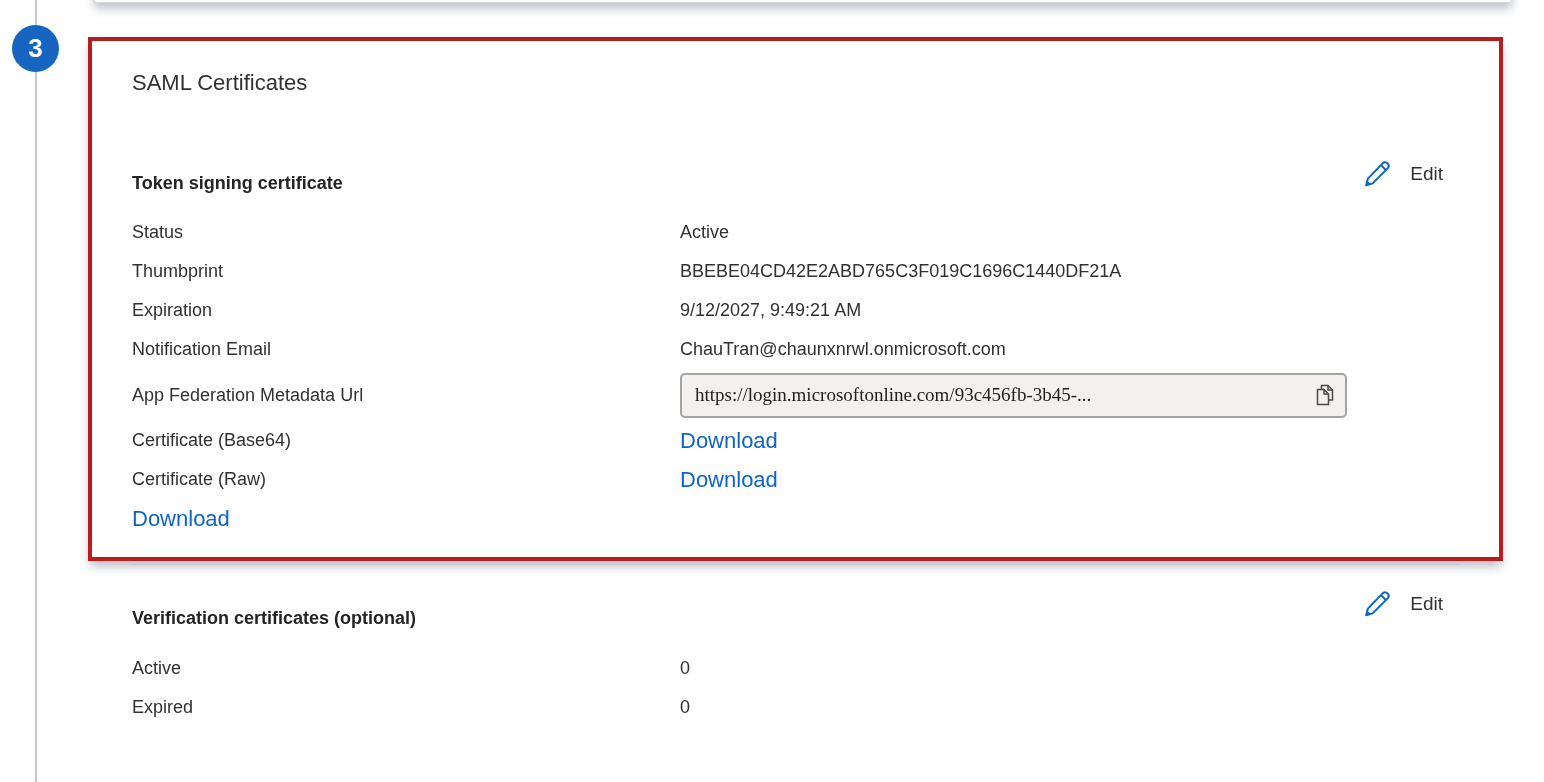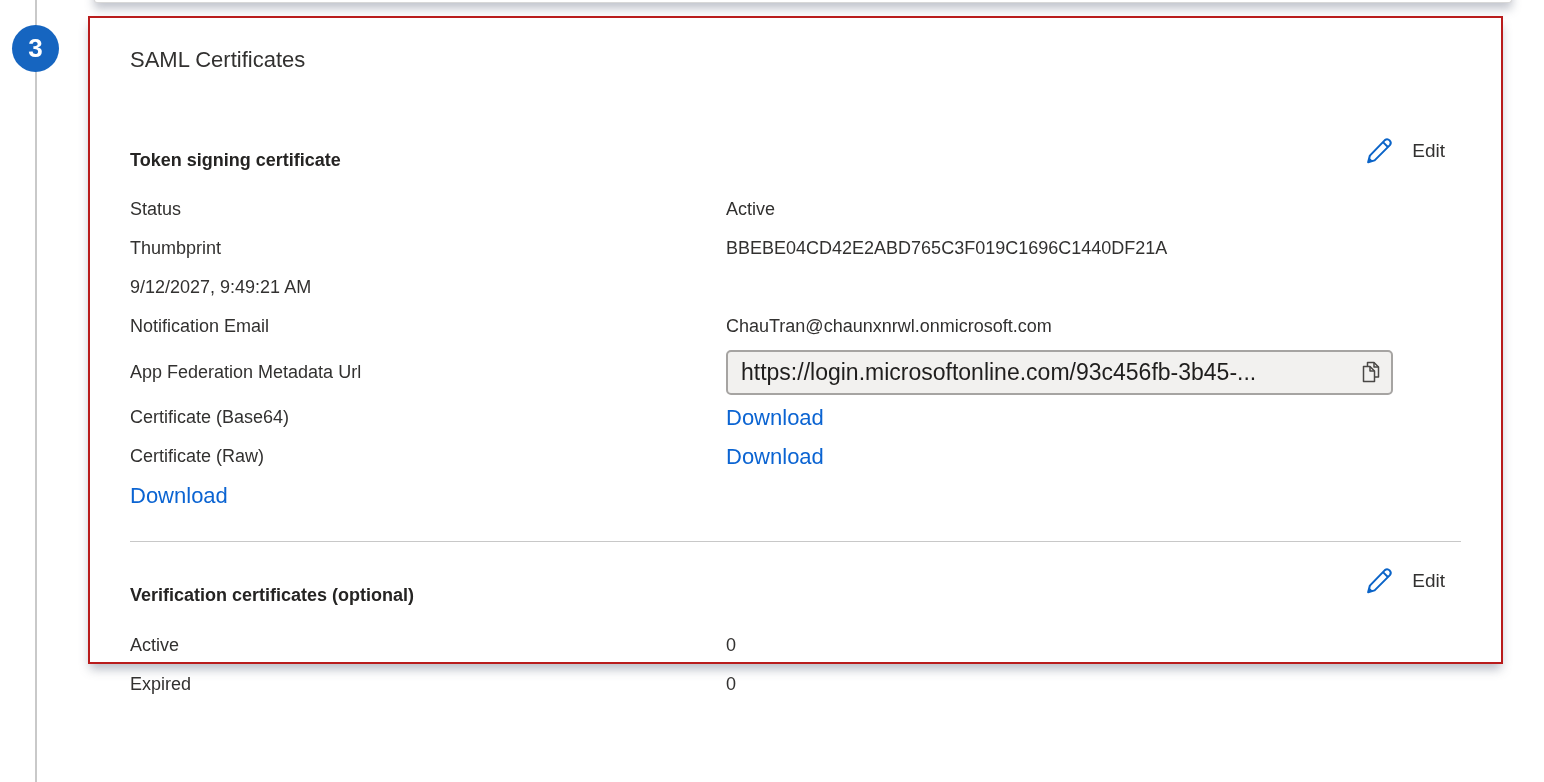--- a/index.html
+++ b/index.html
@@ -15,45 +15,45 @@
     font-size:26px;font-weight:700;z-index:3;
   }
   
   .prev-card{
     position:absolute;left:94px;top:-17px;width:1416px;height:19px;background:#ffffff;
     border:1px solid #d8d8d8;border-top:none;border-radius:0 0 3px 3px;
     box-shadow:0 6px 10px rgba(96,105,125,.38);
   }
   
   .card{
-    position:absolute;left:88px;top:16px;width:1415px;height:648px;background:#ffffff;
-    border:2px solid #b91c1c;box-sizing:border-box;
+    position:absolute;left:88px;top:37px;width:1415px;height:524px;background:#ffffff;
+    border:4px solid #b91c1c;box-sizing:border-box;
     box-shadow:0 7px 10px -2px rgba(96,105,125,.45);
     padding:0 40px;
   }
   .card-title{font-size:22px;line-height:30px;margin-top:27px;color:#323130;font-weight:400;}
   .sec-head{font-size:18px;font-weight:700;line-height:24px;color:#252423;}
   .sec1-head{margin-top:73px;}
   .sec2-head{margin-top:38px;line-height:30px;}
   .rows{margin-top:18px;}
   .rows2{margin-top:16px;}
-  .row{display:flex;align-items:center;height:39px;font-size:18px;gap:48px;}
+  .row{display:flex;align-items:center;height:39px;font-size:18px;}
   .row .lbl{width:548px;flex:none;color:#323130;}
   .row .val{color:#323130;white-space:nowrap;}
   .row-url{height:52px;}
   .link{color:#0b64d2;cursor:pointer;text-decoration:none;font-size:22px;}
   .divider{height:1px;background:#c8c8c8;margin-top:26px;}
   
   .urlbox{
     width:667px;height:45px;box-sizing:border-box;background:#f2f1ef;
     border:2px solid #a6a4a2;border-radius:5px;display:flex;align-items:center;
     overflow:hidden;cursor:pointer;
   }
   .urlbox .urltext{
-    flex:1;padding-left:13px;font-size:23px;color:#1f1e1d;white-space:nowrap;overflow:hidden;
+    flex:1;padding-left:13px;font-size:19px;color:#1f1e1d;white-space:nowrap;overflow:hidden;font-family:Liberation Serif, serif;
   }
   .urlbox .copy{flex:none;margin:0 8px 0 4px;display:flex;align-items:center;cursor:pointer;}
   
   .edit-btn{
     position:absolute;right:56px;display:flex;align-items:center;gap:18px;
     font-size:19px;color:#323130;cursor:pointer;background:none;border:none;
     font-family:"Liberation Sans",sans-serif;padding:0;
   }
   .edit-1{top:118px;}
   .edit-2{top:548px;}
@@ -89,20 +89,21 @@
     <div class="rows">
       <div class="row">
         <span class="lbl">Status</span>
         <span class="val">Active</span>
       </div>
       <div class="row">
         <span class="lbl">Thumbprint</span>
         <span class="val">BBEBE04CD42E2ABD765C3F019C1696C1440DF21A</span>
       </div>
       <div class="row">
+        <span class="lbl">Expiration</span>
         <span class="val">9/12/2027, 9:49:21 AM</span>
       </div>
       <div class="row">
         <span class="lbl">Notification Email</span>
         <span class="val">ChauTran@chaunxnrwl.onmicrosoft.com</span>
       </div>
 
       <div class="row row-url">
         <span class="lbl">App Federation Metadata Url</span>
         <div class="urlbox">

